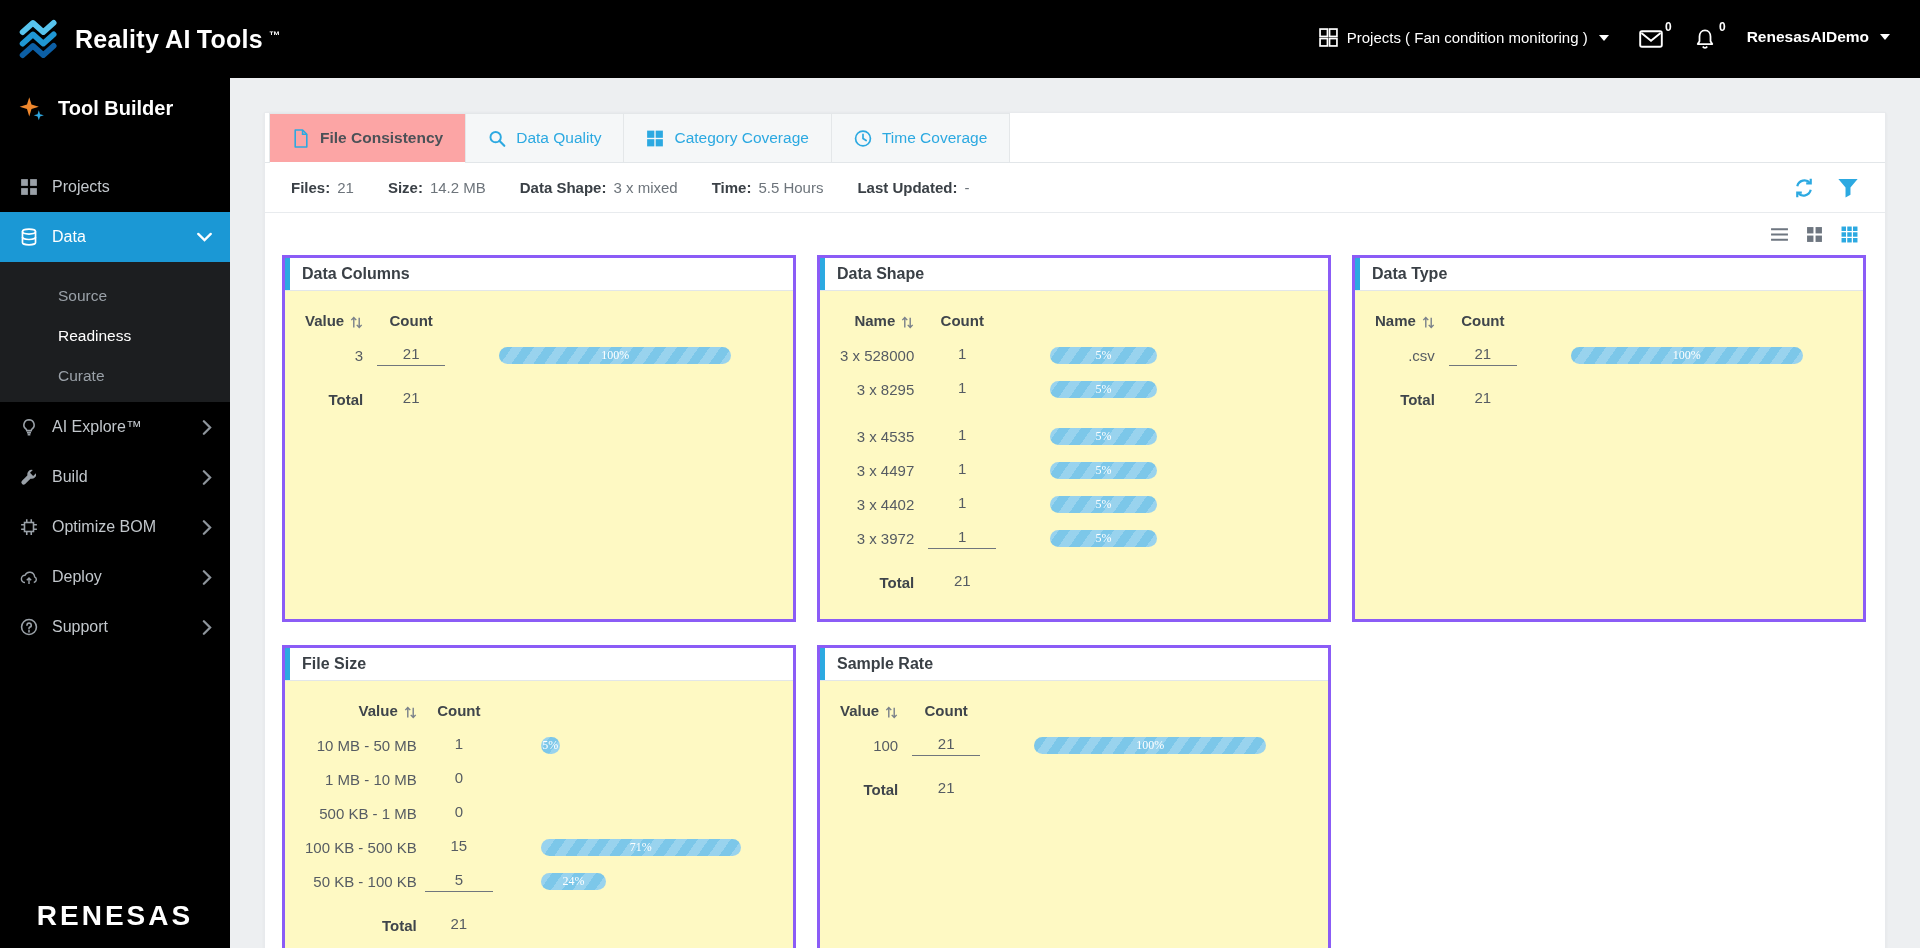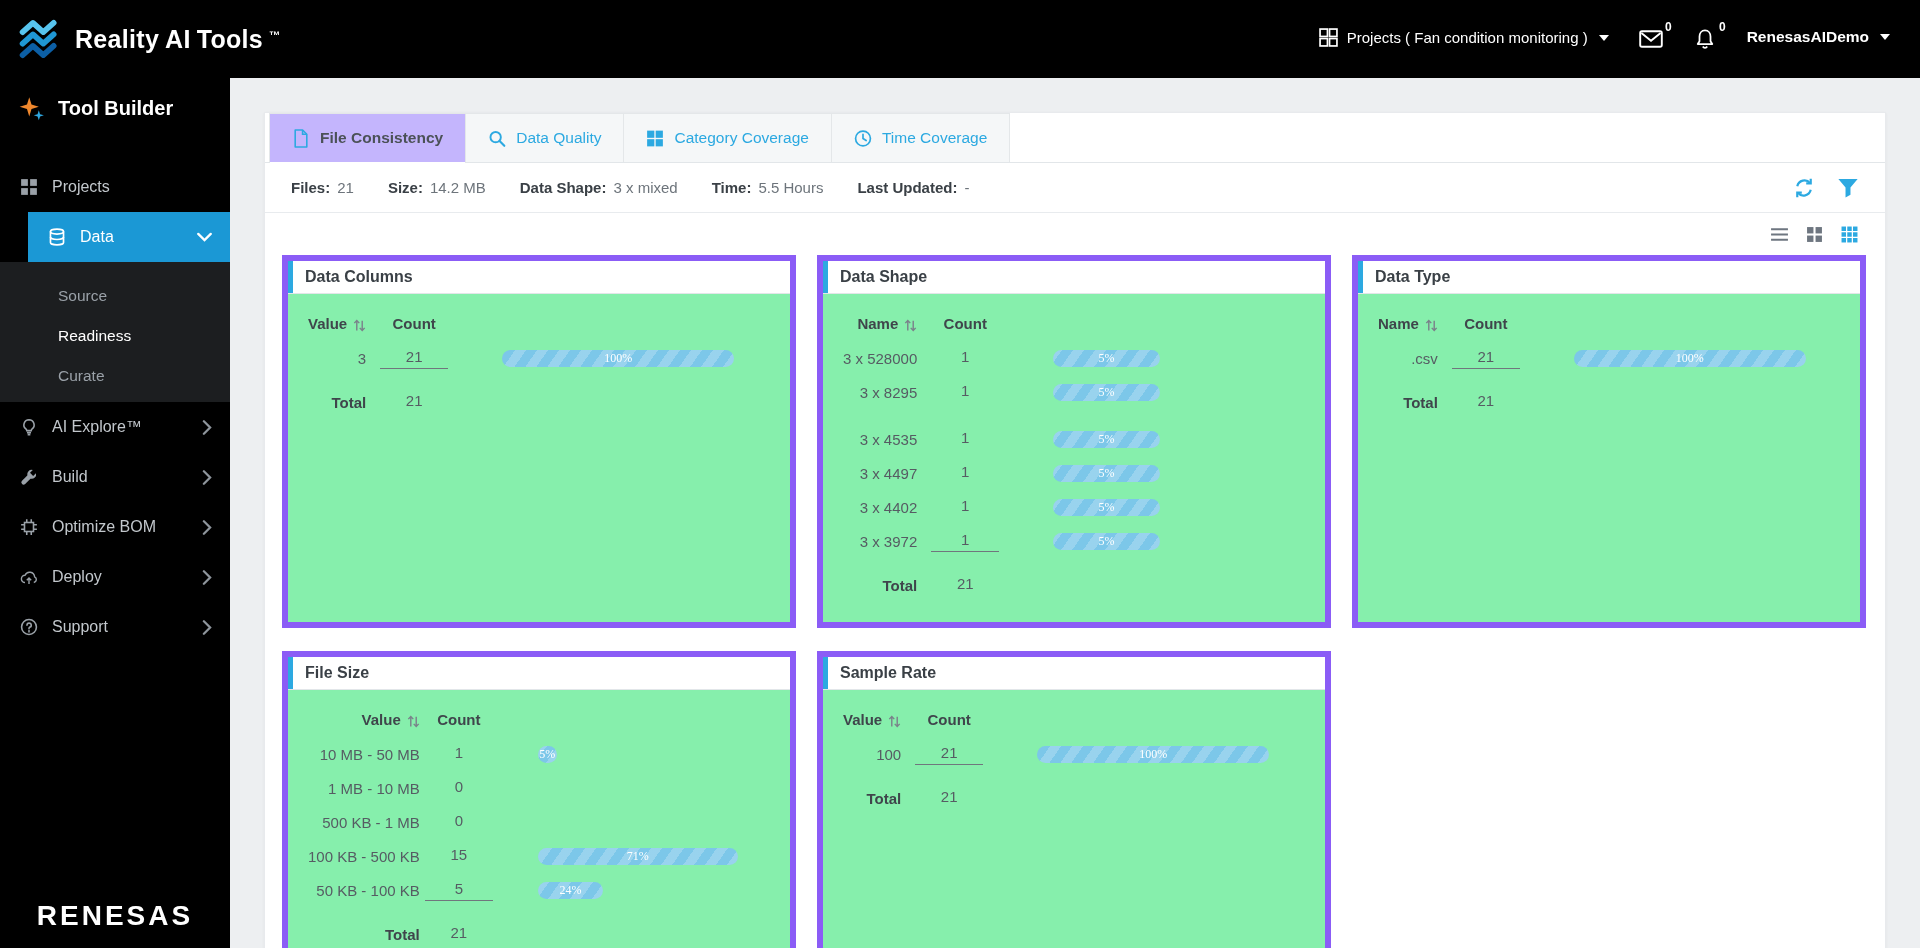--- a/index.html
+++ b/index.html
@@ -36,60 +36,60 @@
   .sidebar{position:fixed;top:78px;left:0;bottom:0;width:230px;background:#000;z-index:9;}
   .tool-builder{display:flex;align-items:center;gap:13px;height:60px;padding-left:18px;color:#fff;}
   .tb-icon{width:27px;height:27px;}
   .tb-label{font-size:20px;font-weight:600;}
   .nav{margin-top:24px;}
   .nav-item{display:flex;align-items:center;height:50px;padding:0 18px 0 20px;color:#c2c7cc;font-size:16px;cursor:pointer;}
   .nav-item .nav-icon{width:18px;height:18px;margin-right:14px;color:#9aa1a8;flex:none;}
   .nav-item .chev{margin-left:auto;color:#8e959c;}
   .nav-item .chev.right{width:10px;height:15px;}
   .nav-item .chev.down{width:15px;height:10px;}
-  .nav-item.active{background:var(--sidebar-active);color:#fff;margin-left:28px;}
+  .nav-item.active{background:var(--sidebar-active);color:#fff;}
   .nav-item.active .nav-icon,.nav-item.active .chev{color:#fff;}
   .subnav{background:#1c1e20;padding:14px 0 6px;}
   .subnav-item{height:40px;line-height:40px;padding-left:58px;color:#9aa1a8;font-size:15.5px;cursor:pointer;}
   .subnav-item.selected{color:#fff;}
   .renesas{position:absolute;bottom:16px;left:50%;transform:translateX(-50%);color:#fff;
     font-size:28px;font-weight:700;letter-spacing:3px;}
 
   
   .main{position:fixed;top:78px;left:230px;right:0;bottom:0;background:#edeff1;padding:34px 34px 0;overflow:hidden;}
   .panel{background:#fff;border:1px solid #e8eaed;box-shadow:0 1px 3px rgba(0,0,0,.05);}
 
   
   .tab-strip{display:flex;border-bottom:1px solid #e2e6e9;padding-left:4px;}
   .tab{display:flex;align-items:center;gap:10px;height:49px;padding:0 22px;background:#f5f7f8;
     border:1px solid #e4e7e9;border-bottom:none;color:var(--accent);font-size:15.5px;cursor:pointer;}
   .tab + .tab{border-left:none;}
   .tab .tab-icon{width:18px;height:19px;color:var(--accent);}
-  .tab.active{background:#c4b5fd;color:#4b5157;font-weight:600;position:relative;}
+  .tab.active{background:#fca5a5;color:#4b5157;font-weight:600;position:relative;}
   .tab.active .tab-icon{color:var(--accent);}
   .tab.active::after{content:"";position:absolute;left:0;right:0;bottom:-1px;height:1px;background:#fff;}
 
   
   .summary-row{display:flex;align-items:center;justify-content:space-between;height:50px;
     padding:0 26px;border-bottom:1px solid #e8ebee;}
   .summary-metrics{display:flex;align-items:center;gap:34px;}
   .sum-item{display:flex;align-items:baseline;gap:7px;font-size:15px;white-space:nowrap;}
   .sum-label{font-weight:700;color:#3a4046;}
   .sum-value{color:#6d747b;}
   .summary-actions{display:flex;align-items:center;gap:22px;}
   .action{width:22px;height:22px;color:var(--accent);cursor:pointer;}
 
   
   .view-row{display:flex;justify-content:flex-end;align-items:center;gap:16px;padding:13px 26px 2px;}
   .vt{width:19px;height:17px;color:#6e7680;cursor:pointer;}
   .vt.active{color:var(--accent);}
 
   
   .cards-grid{display:grid;grid-template-columns:repeat(3,514px);gap:23px 21px;padding:10px 17px 32px;}
-  .card{background:#86efac;border:6px solid #8b5cf6;}
+  .card{background:#fef9c3;border:3px solid #8b5cf6;}
   .card-header{position:relative;display:flex;align-items:center;height:33px;background:#fff;border-bottom:1px solid #e2e6e9;}
   .accent{position:absolute;left:0;top:0;bottom:0;width:5px;background:var(--accent);}
   .card-title{margin-left:17px;font-size:16px;font-weight:700;color:#3a4046;}
   .card-body{padding:14px 20px 20px;}
 
   .ttable{display:table;width:100%;}
   .trow{display:table-row;}
   .tcell{display:table-cell;vertical-align:middle;padding:7px 0;font-size:15px;color:#565c63;}
   .c-val{width:1%;white-space:nowrap;text-align:right;}
   .c-cnt{width:96px;text-align:center;}

